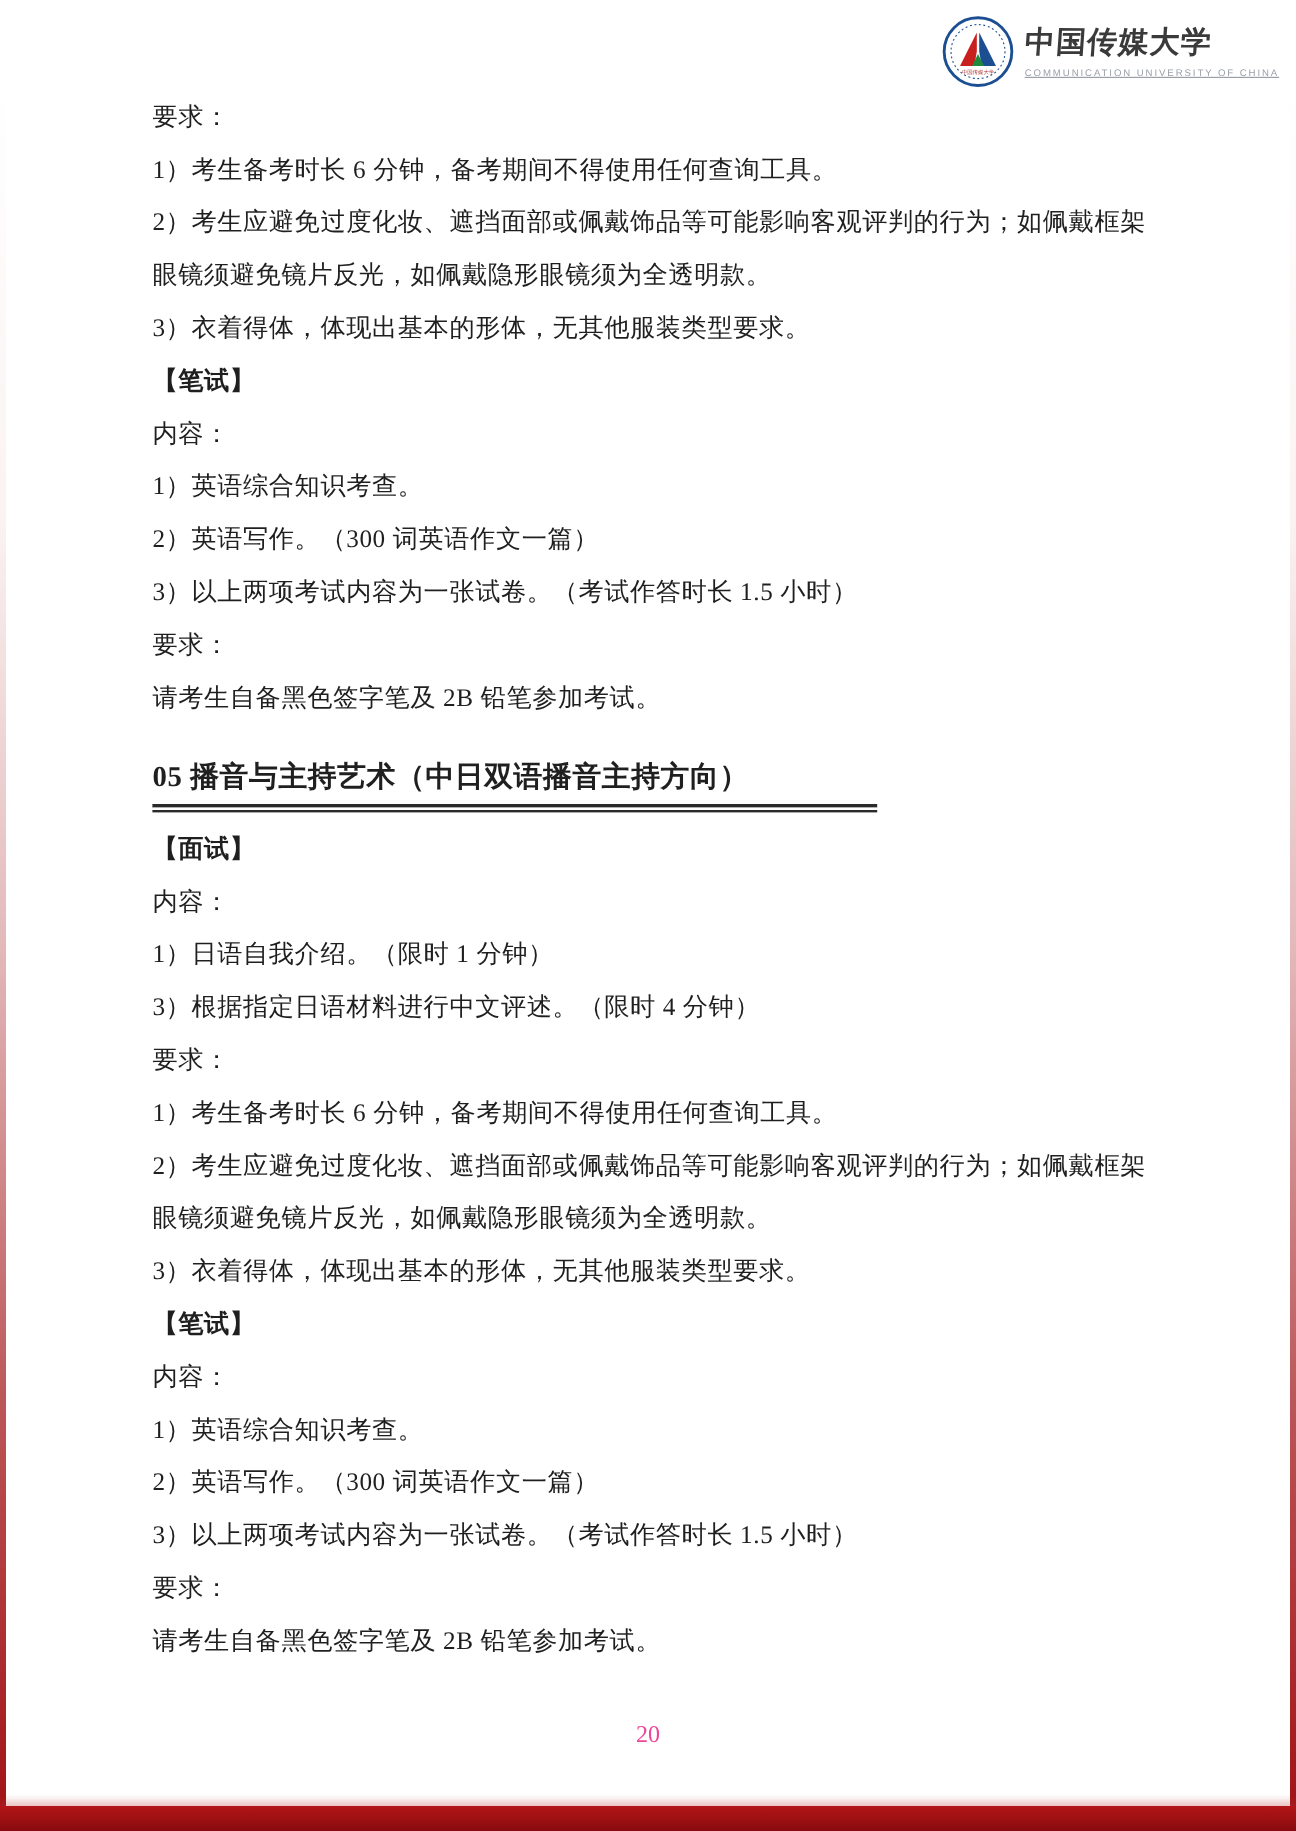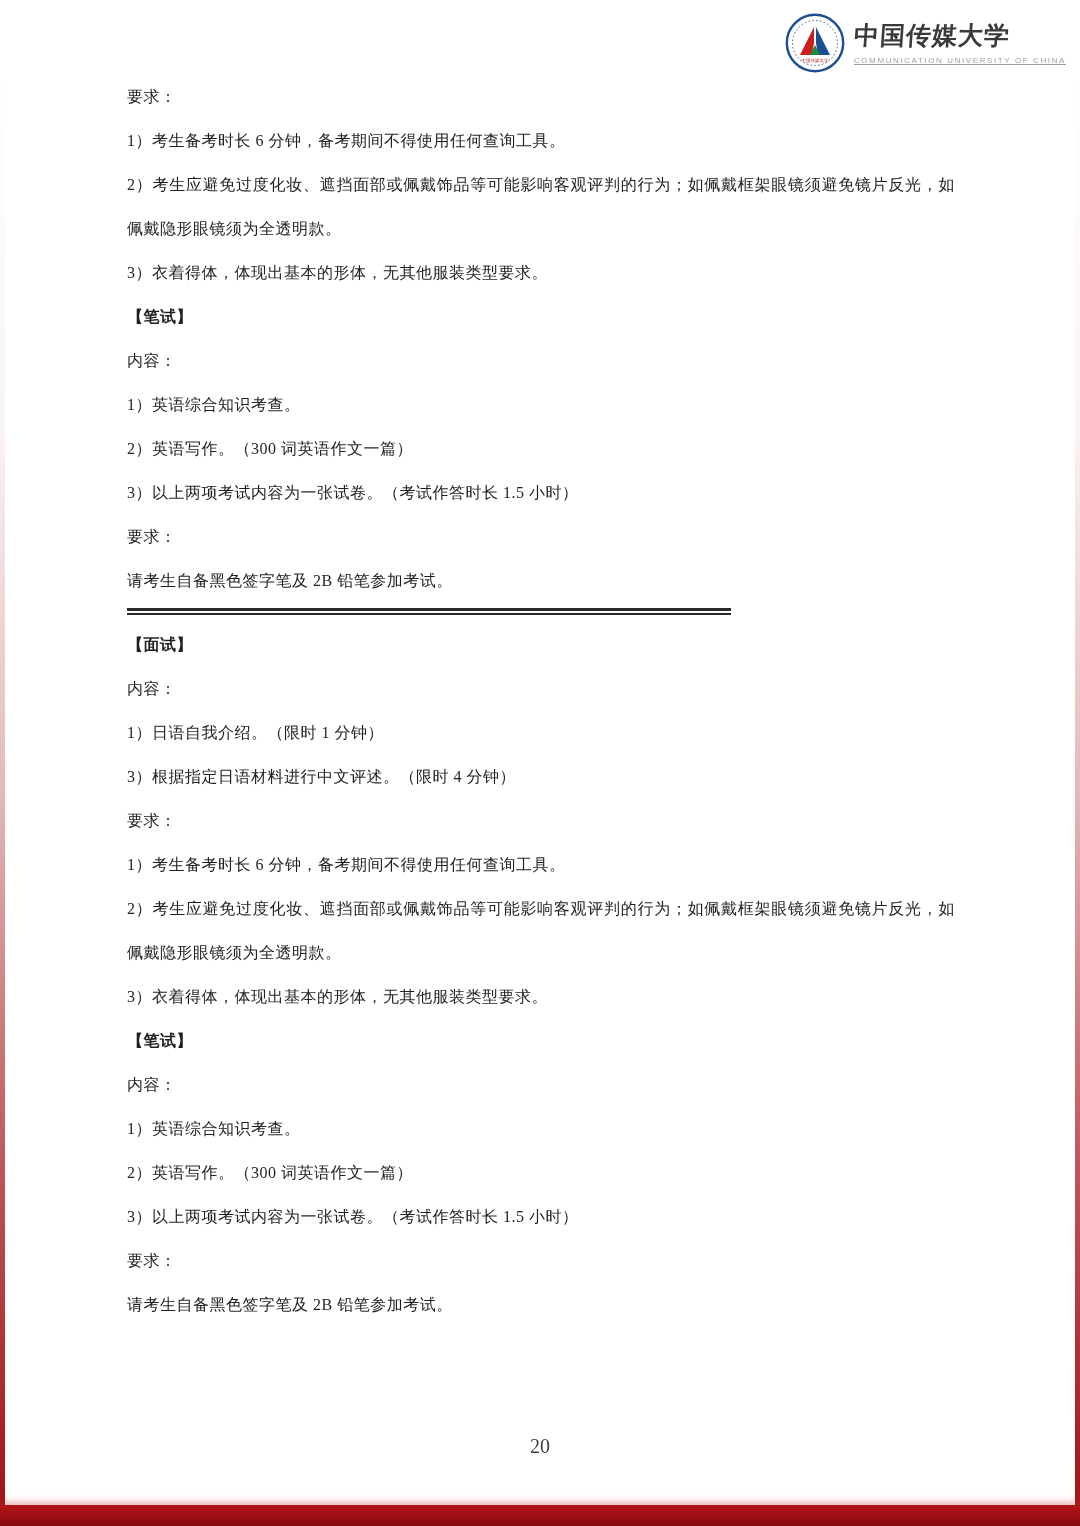--- a/index.html
+++ b/index.html
@@ -32,41 +32,41 @@
     font-family:"Liberation Sans","DejaVu Sans",sans-serif;
     white-space:nowrap;
     text-decoration:underline;
   }
 
   
   .content{
     position:absolute;left:127px;top:75px;width:828px;
   }
   .para{
-    margin:0;font-size:16px;line-height:44px;
+    margin:0;font-size:21px;line-height:44px;
     text-align:justify;text-justify:inter-ideograph;
     letter-spacing:0.5px;
   }
   .bold{font-weight:bold;}
 
   .program-title{
     margin:28px 0 0 0;
     font-size:24px;font-weight:bold;line-height:34px;
     letter-spacing:0.5px;
   }
   .title-rule{width:604px;margin-top:5px;}
   .title-rule .r1{height:3px;background:#2a2a2a;}
   .title-rule .r2{height:2px;background:#ffffff;}
   .title-rule .r3{height:2px;background:#2a2a2a;}
   .after-rule{margin-top:8px;}
 
   
   .page-number{
     position:absolute;left:0;top:1435px;width:100%;
-    text-align:center;font-size:20px;color:#404040;
+    text-align:center;font-size:20px;color:#ec4899;
   }
   .bottom-bar{
     position:absolute;left:0;bottom:0;width:100%;height:21px;
     background:linear-gradient(to bottom,var(--accent_red_light,#b21517) 0%,var(--accent_red,#9a0f12) 60%,#860b0e 100%);
     box-shadow:0 -4px 6px rgba(190,50,50,0.30);
   }
   .edge-line{
     position:absolute;top:70px;bottom:0;width:5px;
     background:linear-gradient(to bottom,
       rgba(160,16,19,0) 0%,
@@ -108,20 +108,21 @@
       <p class="para bold">【笔试】</p>
       <p class="para">内容：</p>
       <p class="para">1）英语综合知识考查。</p>
       <p class="para">2）英语写作。（300 词英语作文一篇）</p>
       <p class="para">3）以上两项考试内容为一张试卷。（考试作答时长 1.5 小时）</p>
       <p class="para">要求：</p>
       <p class="para">请考生自备黑色签字笔及 2B 铅笔参加考试。</p>
     </section>
 
     <section>
+      <h2 class="program-title">05 播音与主持艺术（中日双语播音主持方向）</h2>
       <div class="title-rule">
         <div class="r1"></div>
           <div class="r2"></div>
           <div class="r3"></div>
       </div>
       <p class="para bold after-rule">【面试】</p>
       <p class="para">内容：</p>
       <p class="para">1）日语自我介绍。（限时 1 分钟）</p>
       <p class="para">3）根据指定日语材料进行中文评述。（限时 4 分钟）</p>
       <p class="para">要求：</p>

